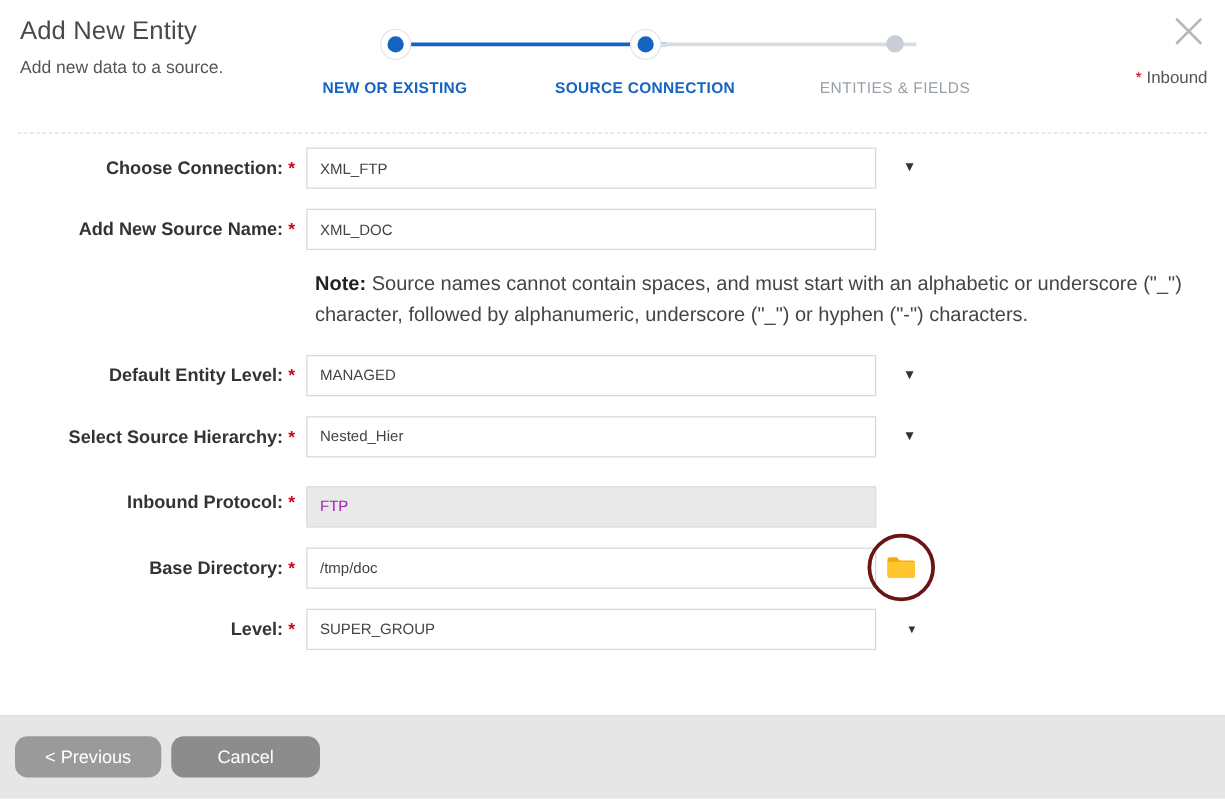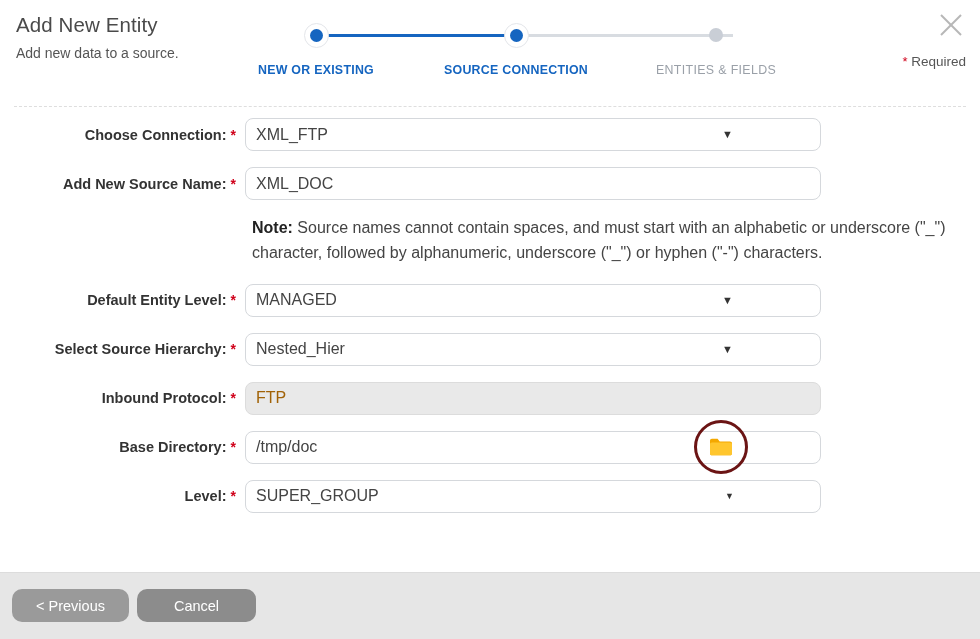--- a/index.html
+++ b/index.html
@@ -145,35 +145,36 @@
     font-size: 14.5px;
     font-weight: bold;
     color: #333333;
     white-space: nowrap;
   }
   .label .ast { color: #d0021b; font-weight: bold; font-size: 14px; }
 
   .control { position: relative; width: 500px; }
 
   .field {
-    width: 576px;
+    width: 456px;
     height: 33px;
     border: 1px solid #d5d8dc;
-    border-radius: 8px;
+    border-radius: 0;
     background: #ffffff;
     font-family: "Liberation Sans", sans-serif;
-    font-size: 16px;
+    font-size: 12px;
     color: #444444;
     padding: 0 30px 0 10px;
     outline: none;
   }
   .field.disabled {
     background: #e9e9e9;
-    color: #a16207;
+    color: #a21caf;
     border-color: #dcdcdc;
+    margin-top: 7px;
   }
   .field::placeholder { color: #777; }
 
   .caret {
     position: absolute;
     right: 12px; top: 0; height: 33px;
     display: flex; align-items: center;
     pointer-events: none;
     color: #333333;
     font-size: 11px;
@@ -267,21 +268,21 @@
     </div>
   </div>
 
   <div class="close-icon">
     <svg width="30" height="30" viewBox="0 0 30 30" aria-hidden="true">
       <line x1="5" y1="5" x2="25" y2="25" stroke="#b7b7b7" stroke-width="2"></line>
       <line x1="25" y1="5" x2="5" y2="25" stroke="#b7b7b7" stroke-width="2"></line>
     </svg>
   </div>
 
-  <div class="required-note"><span class="ast">*</span> <span>Required</span></div>
+  <div class="required-note"><span class="ast">*</span> <span>Inbound</span></div>
 
   <div class="divider"></div>
 </div>
 
 <div class="form">
 
   <div class="row">
     <div class="label"><span>Choose Connection:</span> <span class="ast">*</span></div>
     <div class="control">
       <input class="field" type="text" readonly="" value="XML_FTP" style="">

